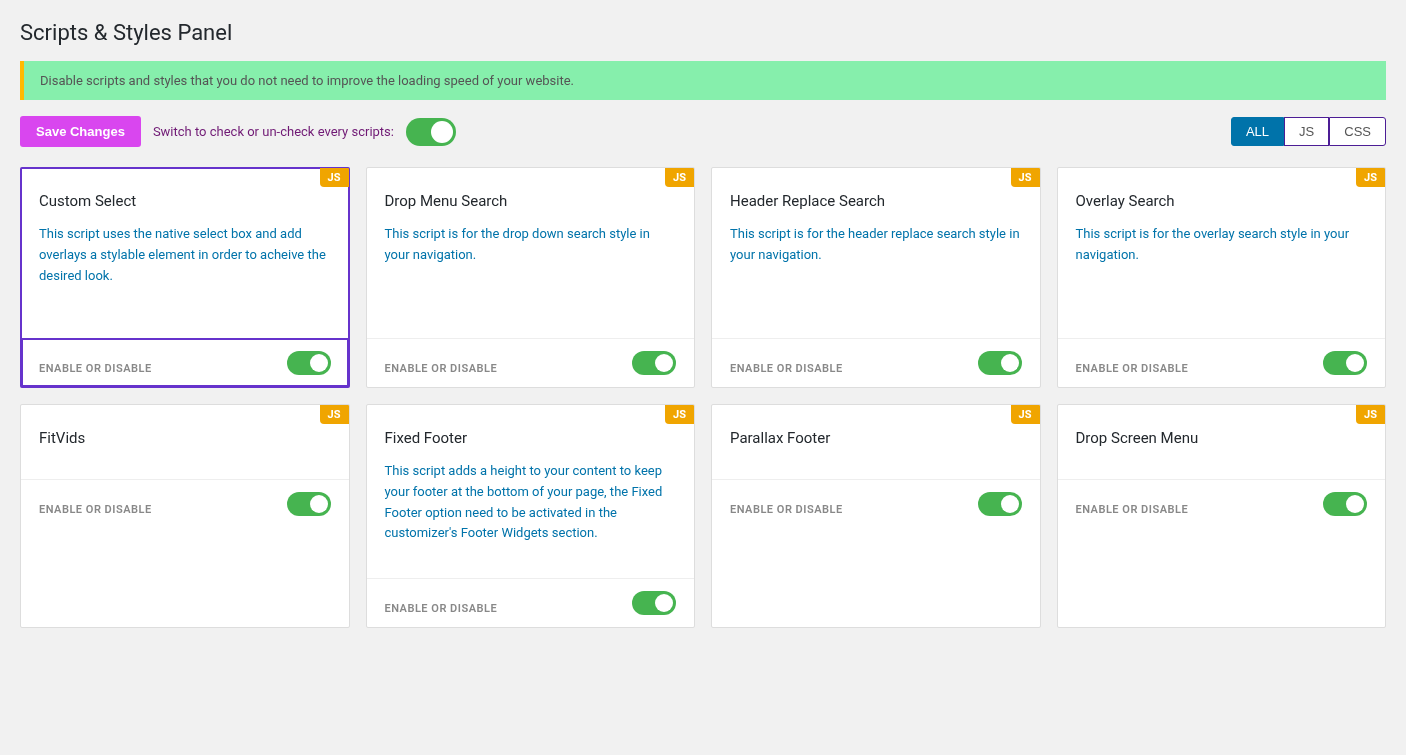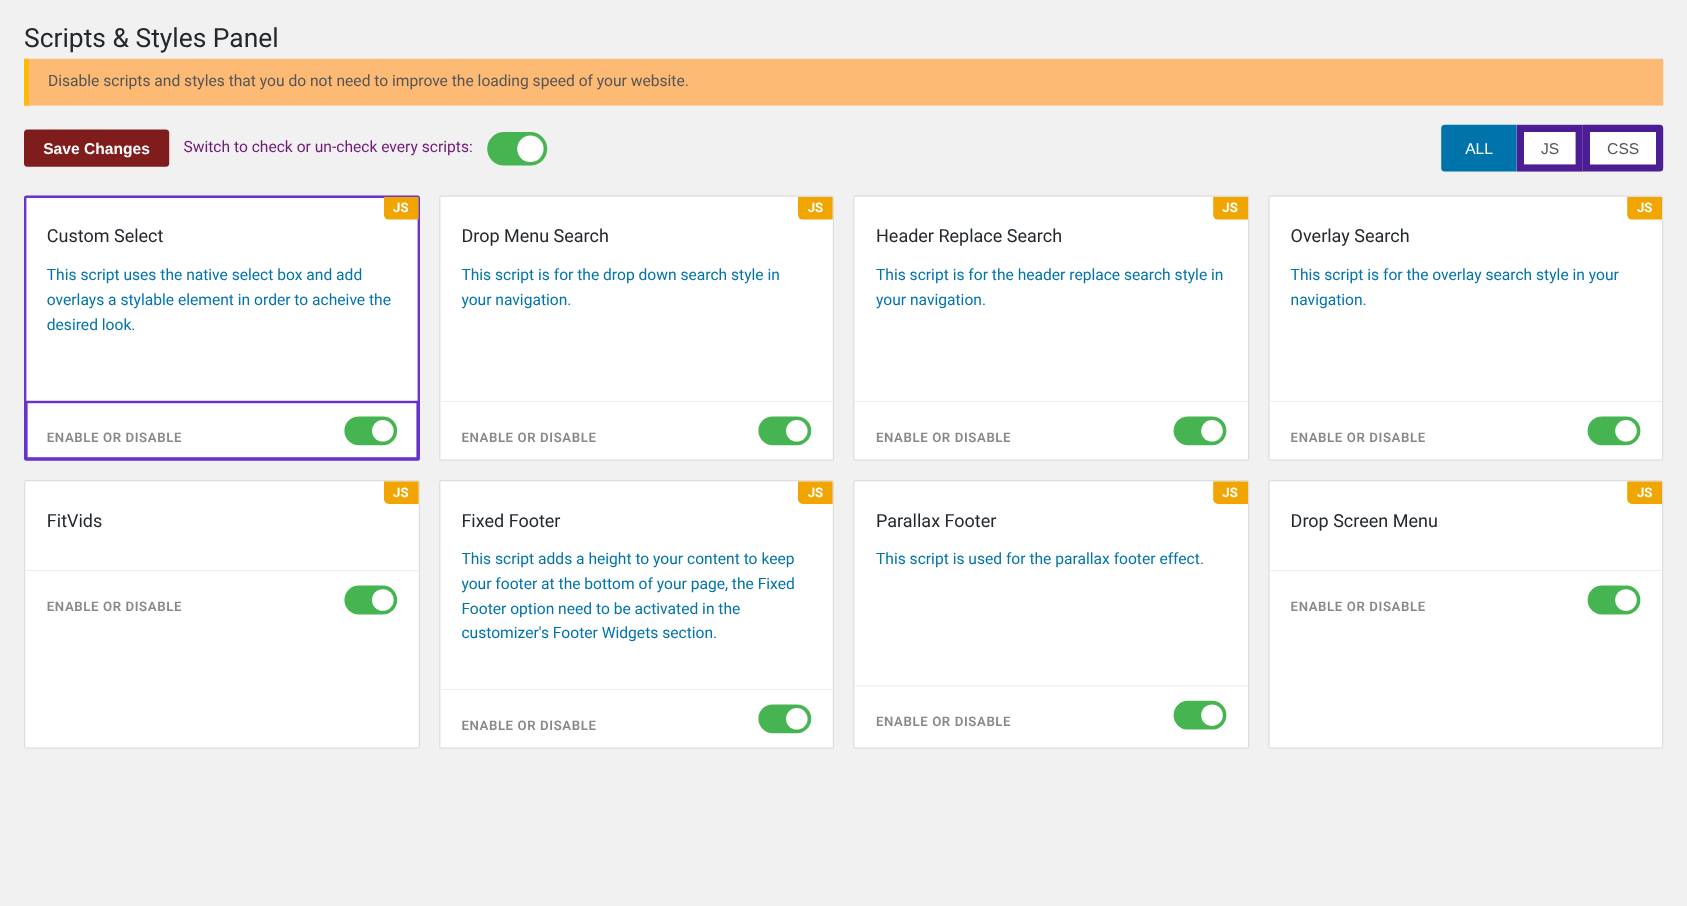--- a/index.html
+++ b/index.html
@@ -6,64 +6,64 @@
     body {
       font-family: -apple-system, BlinkMacSystemFont, "Segoe UI", Roboto, sans-serif;
       background: #f1f1f1;
       color: #333;
       font-size: 14px;
       padding: 20px;
     }
     h1.page-title {
       font-size: 22px;
       font-weight: 400;
-      margin-bottom: 4px;
+      margin-bottom: 16px;
       color: #23282d;
     }
     .notice-bar {
-      background: #fdba74;
+      background: #86efac;
       border-left: 4px solid #ffb900;
       padding: 12px 16px;
       margin-bottom: 16px;
       color: #555;
       font-size: 13px;
     }
     .toolbar {
       display: flex;
       align-items: center;
       justify-content: space-between;
       margin-bottom: 20px;
     }
     .toolbar-left {
       display: flex;
       align-items: center;
       gap: 12px;
     }
     .btn-save {
-      background: #7f1d1d;
+      background: #d946ef;
       color: #fff;
       border: none;
       padding: 8px 16px;
       border-radius: 3px;
       cursor: pointer;
       font-size: 13px;
       font-weight: 600;
     }
     .switch-label {
       font-size: 13px;
       color: #701a75;
       text-align: center;
     }
     .filter-group {
       display: flex;
       gap: 0;
     }
     .filter-btn {
       padding: 6px 14px;
-      border: 6px solid #4c1d95;
+      border: 1px solid #4c1d95;
       background: #fff;
       cursor: pointer;
       font-size: 13px;
       color: #555;
     }
     .filter-btn.active {
       background: #0073aa;
       color: #fff;
       border-color: #0073aa;
     }
@@ -281,21 +281,20 @@
       <label class="toggle">
         <input type="checkbox" checked="" style="">
         <span class="toggle-slider"></span>
       </label>
     </div>
   </div>
     <div class="card">
     <div class="card-inner">
       <span class="card-badge">JS</span>
       <div class="card-title">Parallax Footer</div>
-      <div class="card-desc">This script is used for the parallax footer effect.</div>
     </div>
     <div class="card-footer">
       <span class="enable-label">ENABLE OR DISABLE</span>
       <label class="toggle">
         <input type="checkbox" checked="" style="">
         <span class="toggle-slider"></span>
       </label>
     </div>
   </div>
     <div class="card">

